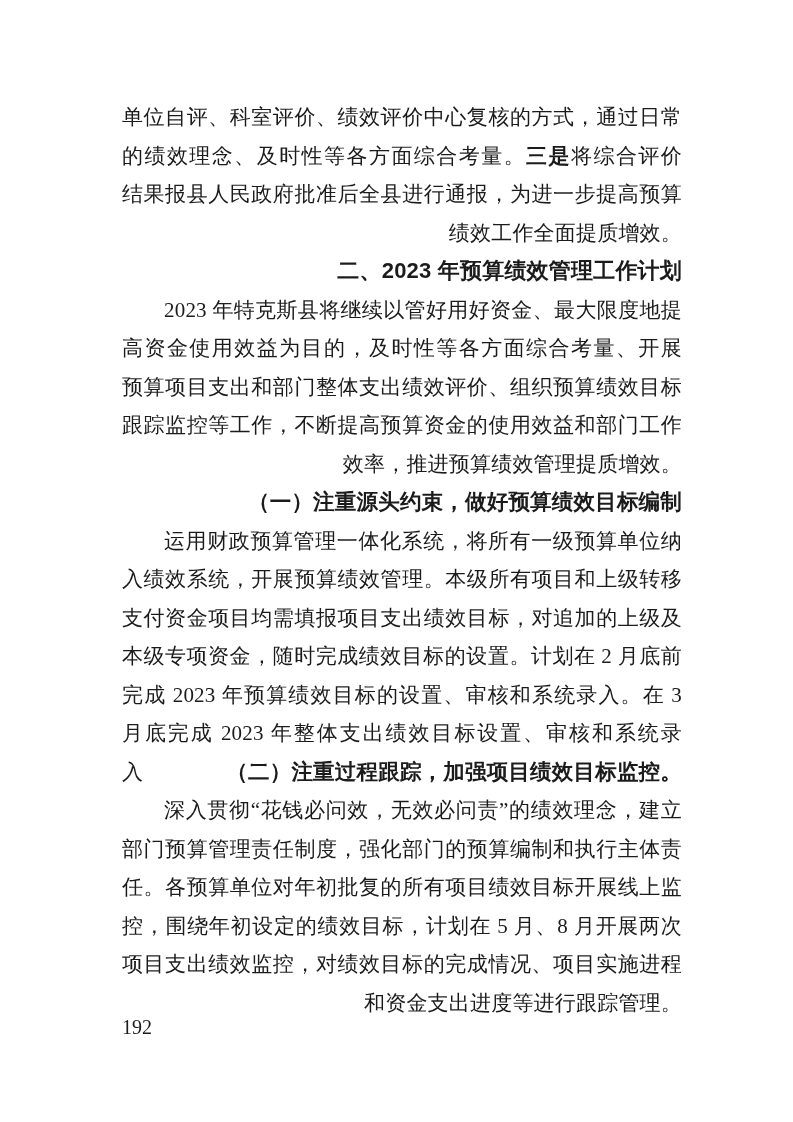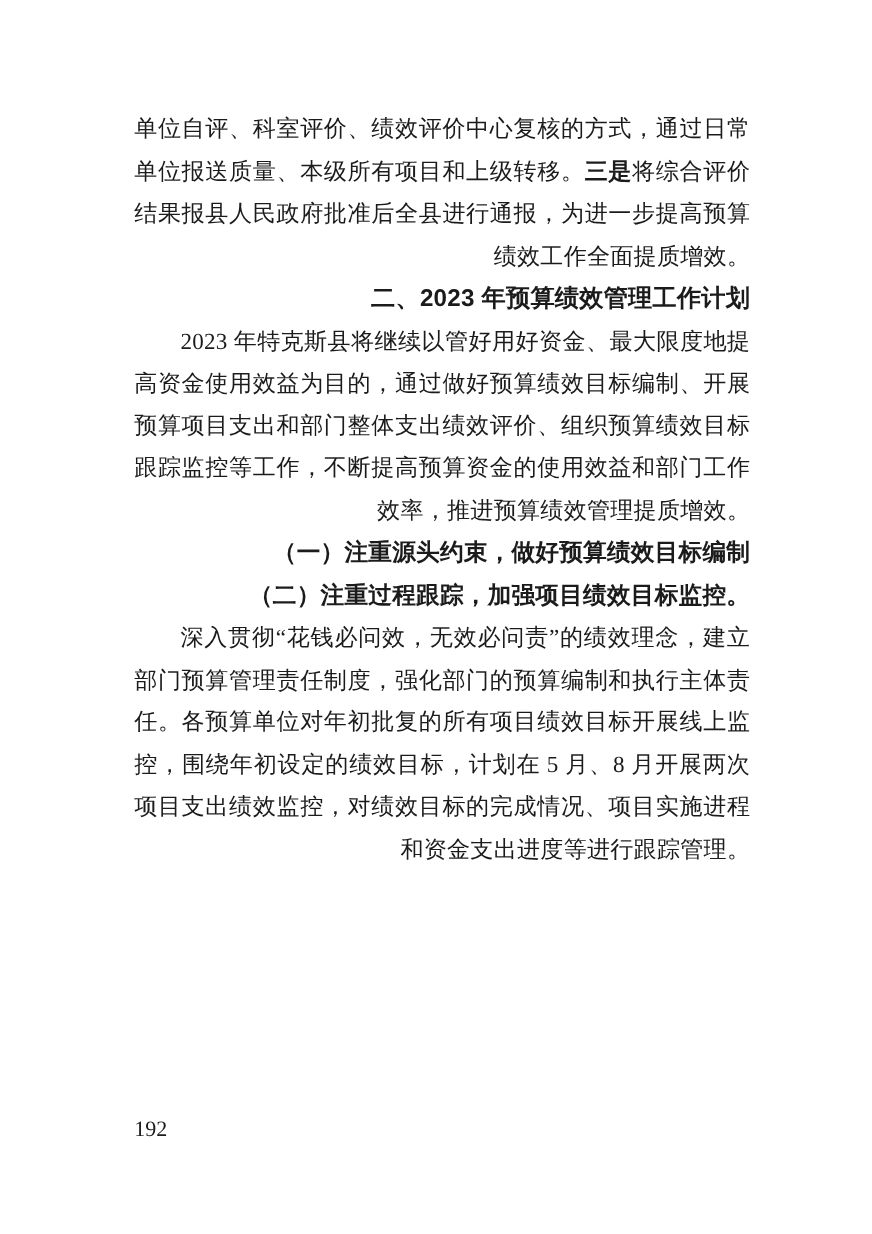--- a/index.html
+++ b/index.html
@@ -65,37 +65,45 @@
   }
 </style>
 </head>
 <body>
 
 <div class="page">
   <div class="content">
 
     <div>
       <div class="line just">单位自评、科室评价、绩效评价中心复核的方式，通过日常</div>
-      <div class="line just"><span>单位报送质量、本级所有项目和上级转移。</span><span class="bold">三是</span><span>将综合评价</span></div>
+      <div class="line just"><span>的绩效理念、及时性等各方面综合考量。</span><span class="bold">三是</span><span>将综合评价</span></div>
       <div class="line just">结果报县人民政府批准后全县进行通报，为进一步提高预算</div>
       <div class="line last">绩效工作全面提质增效。</div>
     </div>
 
     <div class="line h2head indent">二、2023 年预算绩效管理工作计划</div>
 
     <div>
       <div class="line just indent">2023 年特克斯县将继续以管好用好资金、最大限度地提</div>
-      <div class="line just">高资金使用效益为目的，通过做好预算绩效目标编制、开展</div>
+      <div class="line just">高资金使用效益为目的，及时性等各方面综合考量、开展</div>
       <div class="line just">预算项目支出和部门整体支出绩效评价、组织预算绩效目标</div>
       <div class="line just">跟踪监控等工作，不断提高预算资金的使用效益和部门工作</div>
       <div class="line last">效率，推进预算绩效管理提质增效。</div>
     </div>
 
     <div class="line subhead indent">（一）注重源头约束，做好预算绩效目标编制</div>
 
+    <div>
+      <div class="line just indent">运用财政预算管理一体化系统，将所有一级预算单位纳</div>
+      <div class="line just">入绩效系统，开展预算绩效管理。本级所有项目和上级转移</div>
+      <div class="line just">支付资金项目均需填报项目支出绩效目标，对追加的上级及</div>
+      <div class="line just">本级专项资金，随时完成绩效目标的设置。计划在 2 月底前</div>
+      <div class="line just">完成 2023 年预算绩效目标的设置、审核和系统录入。在 3</div>
+      <div class="line just">月底完成 2023 年整体支出绩效目标设置、审核和系统录入。</div>
+    </div>
 
     <div class="line subhead indent">（二）注重过程跟踪，加强项目绩效目标监控。</div>
 
     <div>
       <div class="line just indent">深入贯彻“花钱必问效，无效必问责”的绩效理念，建立</div>
       <div class="line just">部门预算管理责任制度，强化部门的预算编制和执行主体责</div>
       <div class="line just">任。各预算单位对年初批复的所有项目绩效目标开展线上监</div>
       <div class="line just">控，围绕年初设定的绩效目标，计划在 5 月、8 月开展两次</div>
       <div class="line just">项目支出绩效监控，对绩效目标的完成情况、项目实施进程</div>
       <div class="line last">和资金支出进度等进行跟踪管理。</div>

